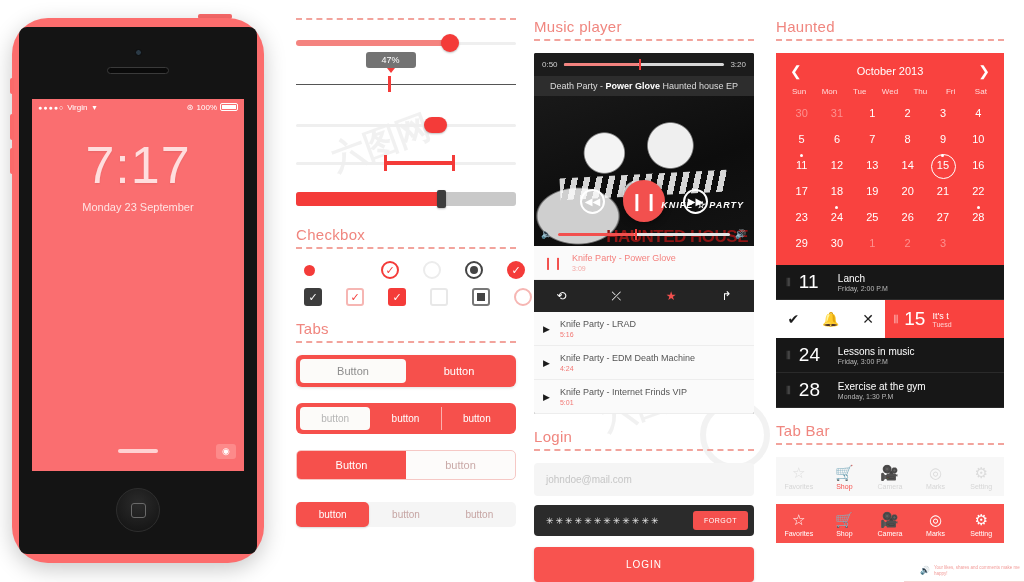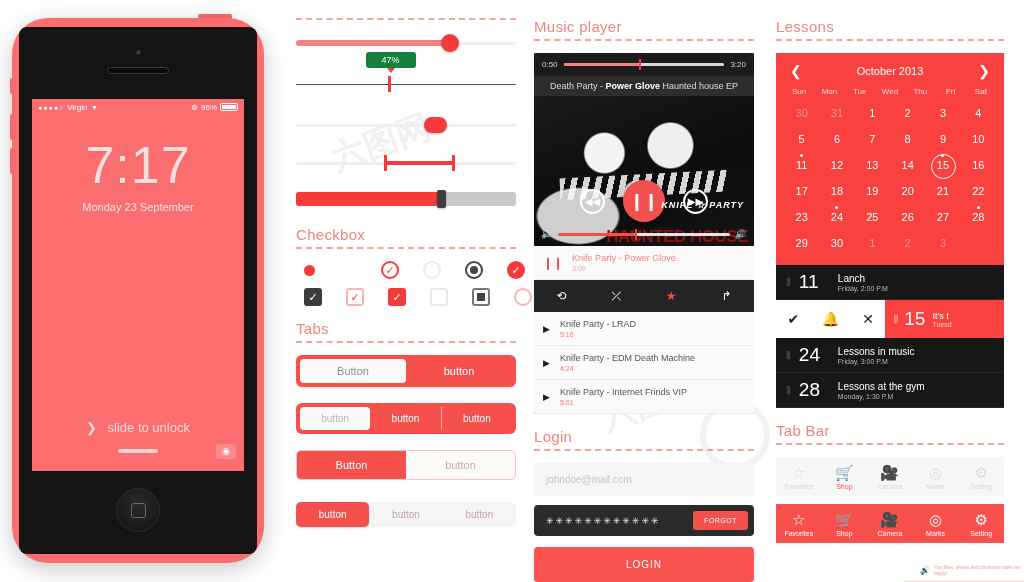--- a/index.html
+++ b/index.html
@@ -130,21 +130,21 @@
     position: absolute; top: 50%; width: 18px; height: 18px; margin-top: -9px;
     border-radius: 50%; background: #f43b39; box-shadow: 0 1px 2px rgba(0,0,0,.25);
   }
   .knob.oval { width: 23px; height: 16px; margin-top: -8px; border-radius: 10px; }
   .knob.bar {
     width: 9px; height: 18px; border-radius: 2px; background: #3d3d3d; margin-top: -9px;
   }
   .line-dark { position: absolute; left: 0; right: 0; top: 50%; height: 1px; background: #555; }
   .tick { position: absolute; top: 50%; width: 3px; height: 16px; margin-top: -8px; background: #f43b39; }
   .bubble {
-    position: absolute; background: #15803d; color: #fff; font-size: 9px;
+    position: absolute; background: #737373; color: #fff; font-size: 9px;
     padding: 3px 16px; border-radius: 3px; top: -18px; transform: translateX(-50%);
   }
   .bubble::after {
     content: ""; position: absolute; left: 50%; margin-left: -4px; bottom: -5px;
     border-left: 4px solid transparent; border-right: 4px solid transparent;
     border-top: 5px solid #f43b39;
   }
   .range-bar {
     position: absolute; top: 50%; height: 4px; margin-top: -2px; background: #f43b39;
   }
@@ -361,29 +361,25 @@
         <div class="phone-cam"></div>
         <div class="phone-speaker"></div>
 
         <div class="phone-screen">
           <div class="statusbar">
             <span class="dots">●●●●○</span>
             <span class="carrier">Virgin</span>
             <span class="wifi-ic">▾</span>
             <span class="sb-spacer"></span>
             <span class="lock-ic">⊛</span>
-            <span class="batt-pct">96%</span>
+            <span class="batt-pct">100%</span>
             <span class="batt"></span>
           </div>
           <div class="lock-time">7:17</div>
           <div class="lock-date">Monday 23 September</div>
-          <div class="slide-row">
-            <span class="chev">❯</span>
-            <span>slide to unlock</span>
-          </div>
           <div class="home-bar"></div>
           <div class="cam-ic">◉</div>
         </div>
 
         <div class="home-btn">
           <div class="home-sq"></div>
         </div>
       </div>
     </div>
   </div>
@@ -562,21 +558,21 @@
     <div class="lg-input">johndoe@mail.com</div>
     <div class="lg-pass">
       <span class="stars">✳✳✳✳✳✳✳✳✳✳✳✳</span>
       <span class="lg-forgot">FORGOT</span>
     </div>
     <div class="lg-btn">LOGIN</div>
   </div>
 
   <div class="col" id="col4">
 
-    <div class="sec-title">Lessons</div>
+    <div class="sec-title">Haunted</div>
     <div class="sec-rule"></div>
 
     <div class="cal">
       <div class="cal-hd">
         <span class="nav">❮</span>
         <span class="mon">October 2013</span>
         <span class="nav">❯</span>
       </div>
       <div class="cal-dow">
         <span>Sun</span>
@@ -730,21 +726,21 @@
       <span class="dnum">24</span>
       <span>
         <div class="etitle">Lessons in music</div>
         <div class="esub">Friday, 3:00 P.M</div>
       </span>
     </div>
     <div class="ev">
       <span class="grip">⦀</span>
       <span class="dnum">28</span>
       <span>
-        <div class="etitle">Lessons at the gym</div>
+        <div class="etitle">Exercise at the gym</div>
         <div class="esub">Monday, 1:30 P.M</div>
       </span>
     </div>
 
     <div class="sec-title" style="margin-top:14px;">Tab Bar</div>
     <div class="sec-rule"></div>
 
     <div class="tabbar light" id="tabbar-light">
         <div class="tb-item">
           <div class="tb-ic">☆</div>

